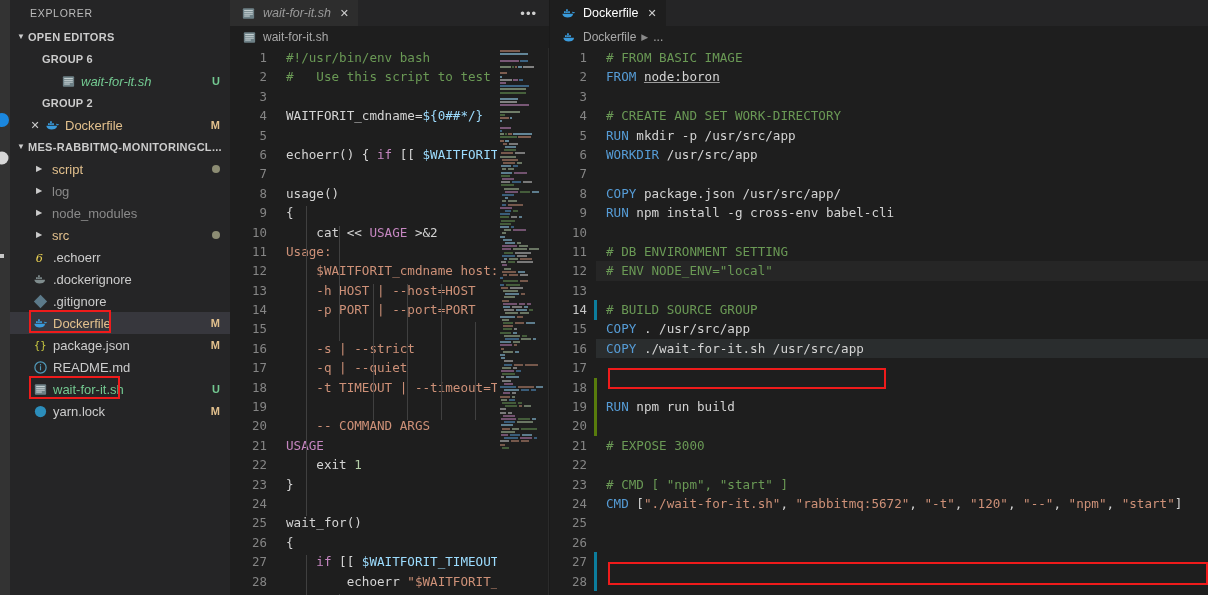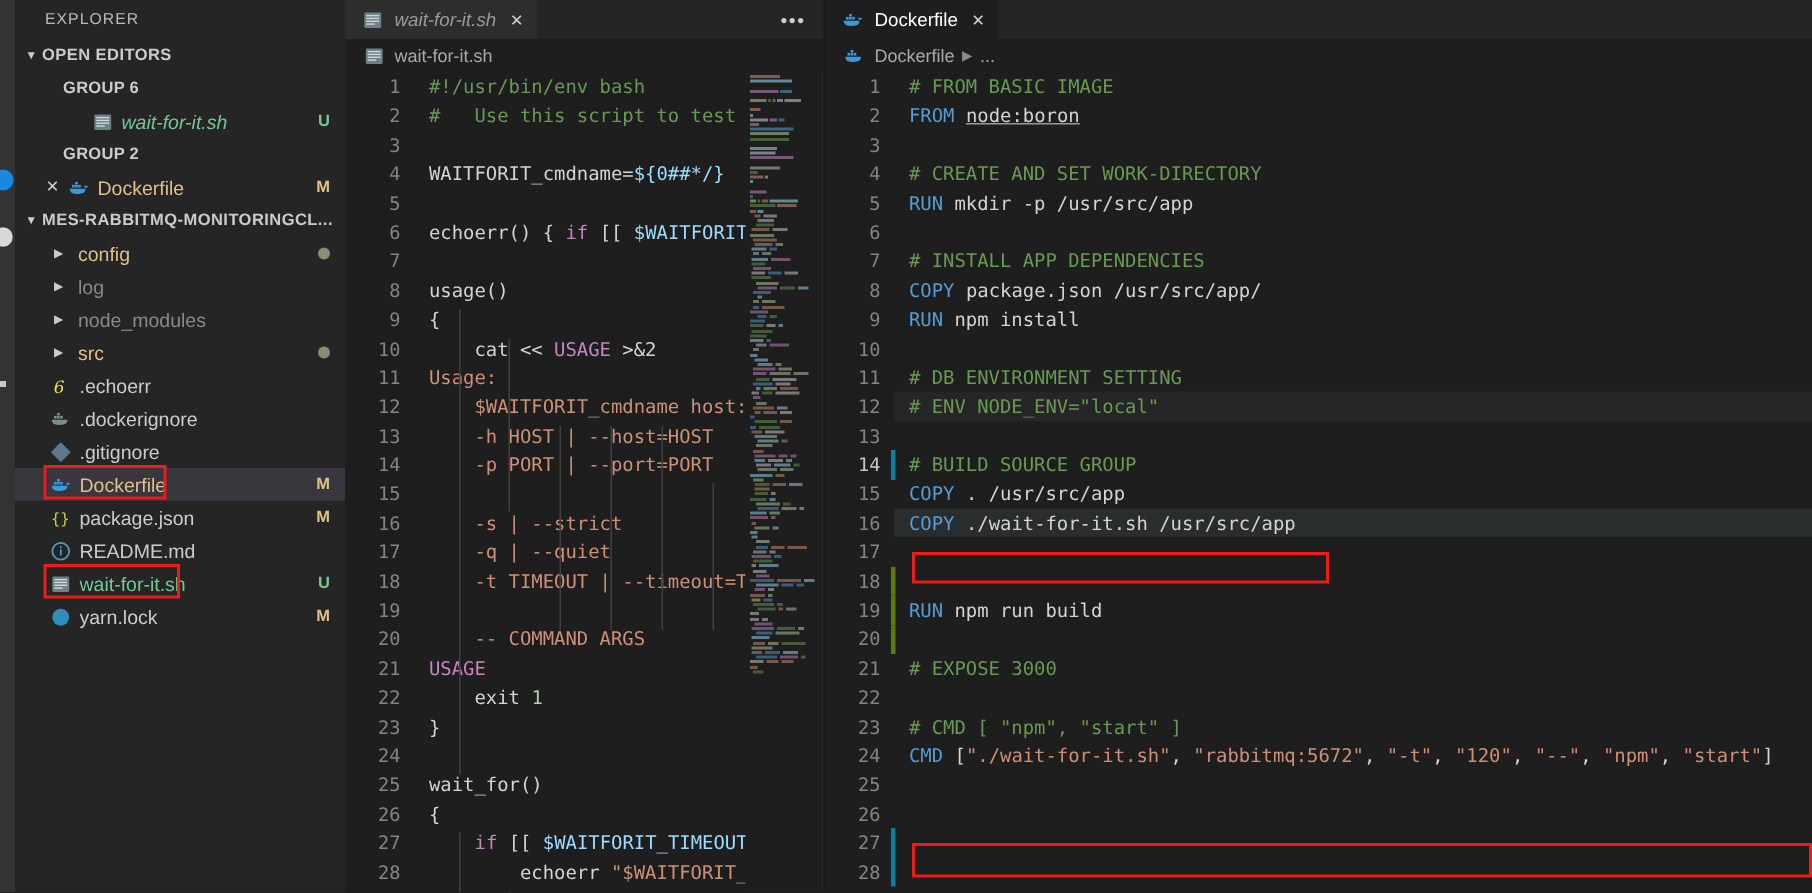--- a/index.html
+++ b/index.html
@@ -220,21 +220,21 @@
       <span class="badge M">M</span>
     </div>
 
     <div class="section-head">
       <span class="twisty">▼</span>
       <span>MES-RABBITMQ-MONITORINGCL...</span>
     </div>
 
     <div class="row" style="padding-left:22px">
       <span class="arrow">▶</span>
-      <span class="label nm-amber" style="margin-left:6px">config</span>
+      <span class="label nm-amber" style="margin-left:6px">script</span>
       <span class="dot"></span>
     </div>
     <div class="row" style="padding-left:22px">
       <span class="arrow">▶</span>
       <span class="label nm-dim" style="margin-left:6px">log</span>
     </div>
     <div class="row" style="padding-left:22px">
       <span class="arrow">▶</span>
       <span class="label nm-dim" style="margin-left:6px">node_modules</span>
     </div>
@@ -726,24 +726,24 @@
             <div class="gl">27</div>
             <div class="gl">28</div>
             <div class="gl">29</div>
           </div>
         <div class="ctext" id="codetext-right">
             <div class="cl"><span class="t-cmt"># FROM BASIC IMAGE</span></div>
             <div class="cl"><span class="t-kw">FROM</span><span class="t-pl"> </span><span class="t-pl t-ul">node:boron</span></div>
             <div class="cl">&nbsp;</div>
             <div class="cl"><span class="t-cmt"># CREATE AND SET WORK-DIRECTORY</span></div>
             <div class="cl"><span class="t-kw">RUN</span><span class="t-pl"> mkdir -p /usr/src/app</span></div>
-            <div class="cl">&nbsp;</div>
-            <div class="cl"><span class="t-cmt"># INSTALL APP DEPENDENCIES</span></div>
+            <div class="cl"><span class="t-kw">WORKDIR</span><span class="t-pl"> /usr/src/app</span></div>
+            <div class="cl">&nbsp;</div>
             <div class="cl"><span class="t-kw">COPY</span><span class="t-pl"> package.json /usr/src/app/</span></div>
-            <div class="cl"><span class="t-kw">RUN</span><span class="t-pl"> npm install</span></div>
+            <div class="cl"><span class="t-kw">RUN</span><span class="t-pl"> npm install -g cross-env babel-cli</span></div>
             <div class="cl">&nbsp;</div>
             <div class="cl"><span class="t-cmt"># DB ENVIRONMENT SETTING</span></div>
             <div class="cl cur"><span class="t-cmt"># ENV NODE_ENV="local"</span></div>
             <div class="cl">&nbsp;</div>
             <div class="cl"><span class="t-cmt"># BUILD SOURCE GROUP</span></div>
             <div class="cl"><span class="t-kw">COPY</span><span class="t-pl"> . /usr/src/app</span></div>
             <div class="cl selrow"><span class="t-kw">COPY</span><span class="t-pl"> ./wait-for-it.sh /usr/src/app</span></div>
             <div class="cl">&nbsp;</div>
             <div class="cl">&nbsp;</div>
             <div class="cl"><span class="t-kw">RUN</span><span class="t-pl"> npm run build</span></div>

